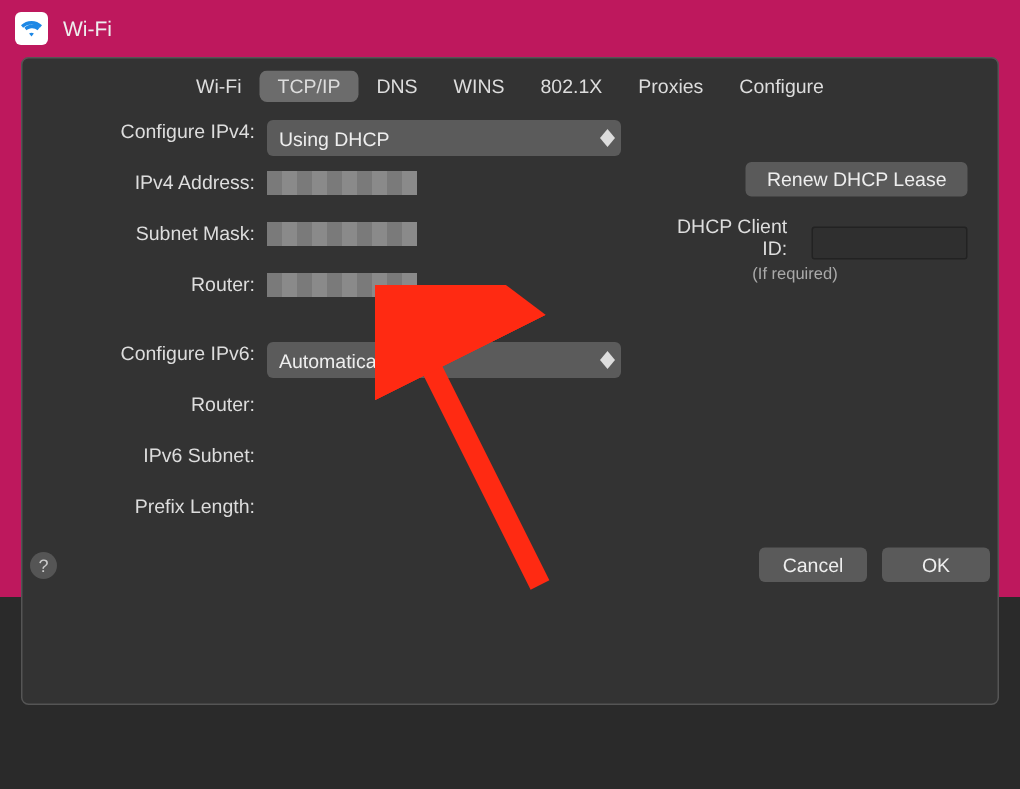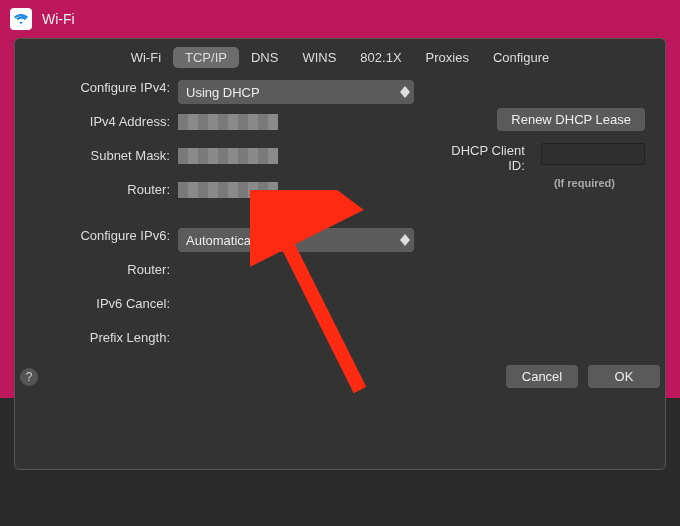--- a/index.html
+++ b/index.html
@@ -130,39 +130,38 @@
     color: #eee;
     border: none;
     border-radius: 4px;
     padding: 4px 14px;
     font-size: 13px;
     cursor: pointer;
     font-family: inherit;
   }
   .dhcp-row {
     display:flex;
-    align-items:flex-start;
+    align-items:flex-end;
     justify-content:flex-end;
     margin-top: 12px;
     gap:16px;
   }
   .dhcp-input {
     width: 120px;
     height: 20px;
     background: #2f2f2f;
     border: 1px solid #222;
     border-radius: 2px;
   }
   .req {
     font-size: 11px;
     color: #aaa;
-    text-align: right;
+    text-align: center;
     margin-top: 4px;
     padding-right: 30px;
-    font-weight: bold;
   }
   .footer {
     position: absolute;
     bottom: 10px;
     right: 20px;
     left: 20px;
     display: flex;
     align-items: center;
   }
   .help {
@@ -269,21 +268,21 @@
           </span>
         </div>
       </div>
 
       <div class="row">
         <div class="lbl">Router:</div>
         <div class="val"></div>
       </div>
 
       <div class="row">
-        <div class="lbl">IPv6 Cancel:</div>
+        <div class="lbl">IPv6 Subnet:</div>
         <div class="val"></div>
       </div>
 
       <div class="row">
         <div class="lbl">Prefix Length:</div>
         <div class="val"></div>
       </div>
 
     </div>
 

